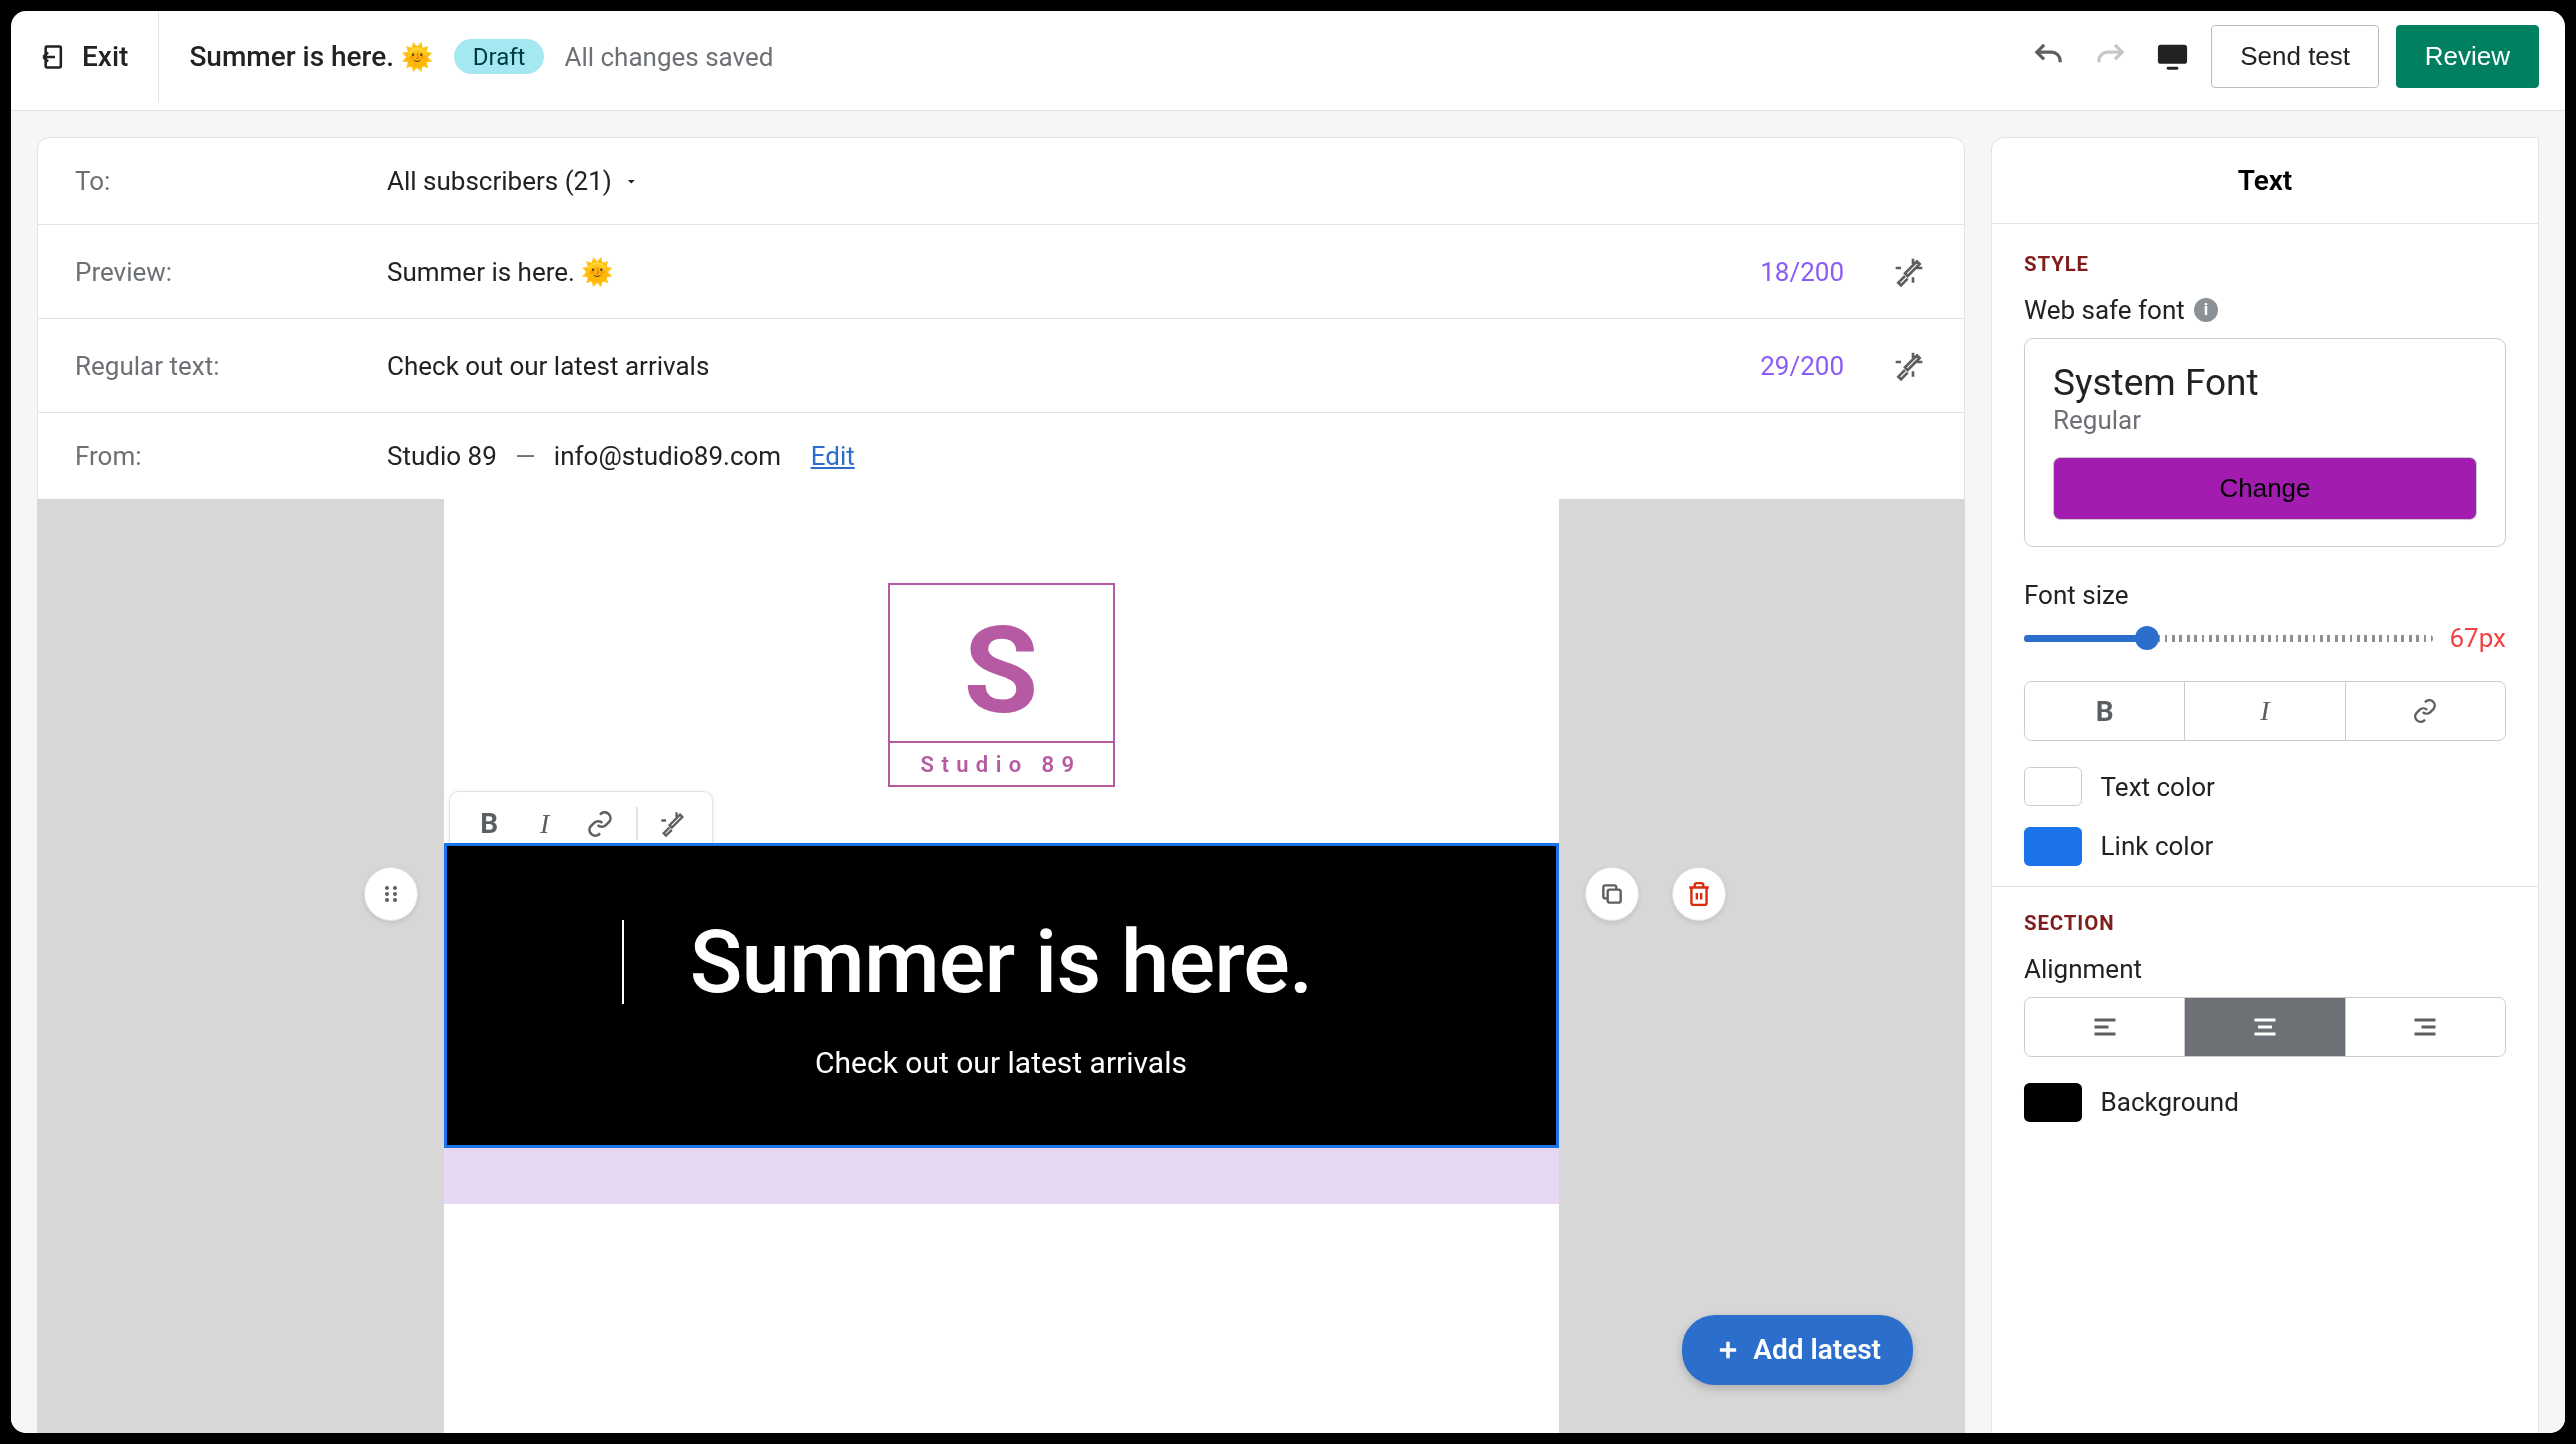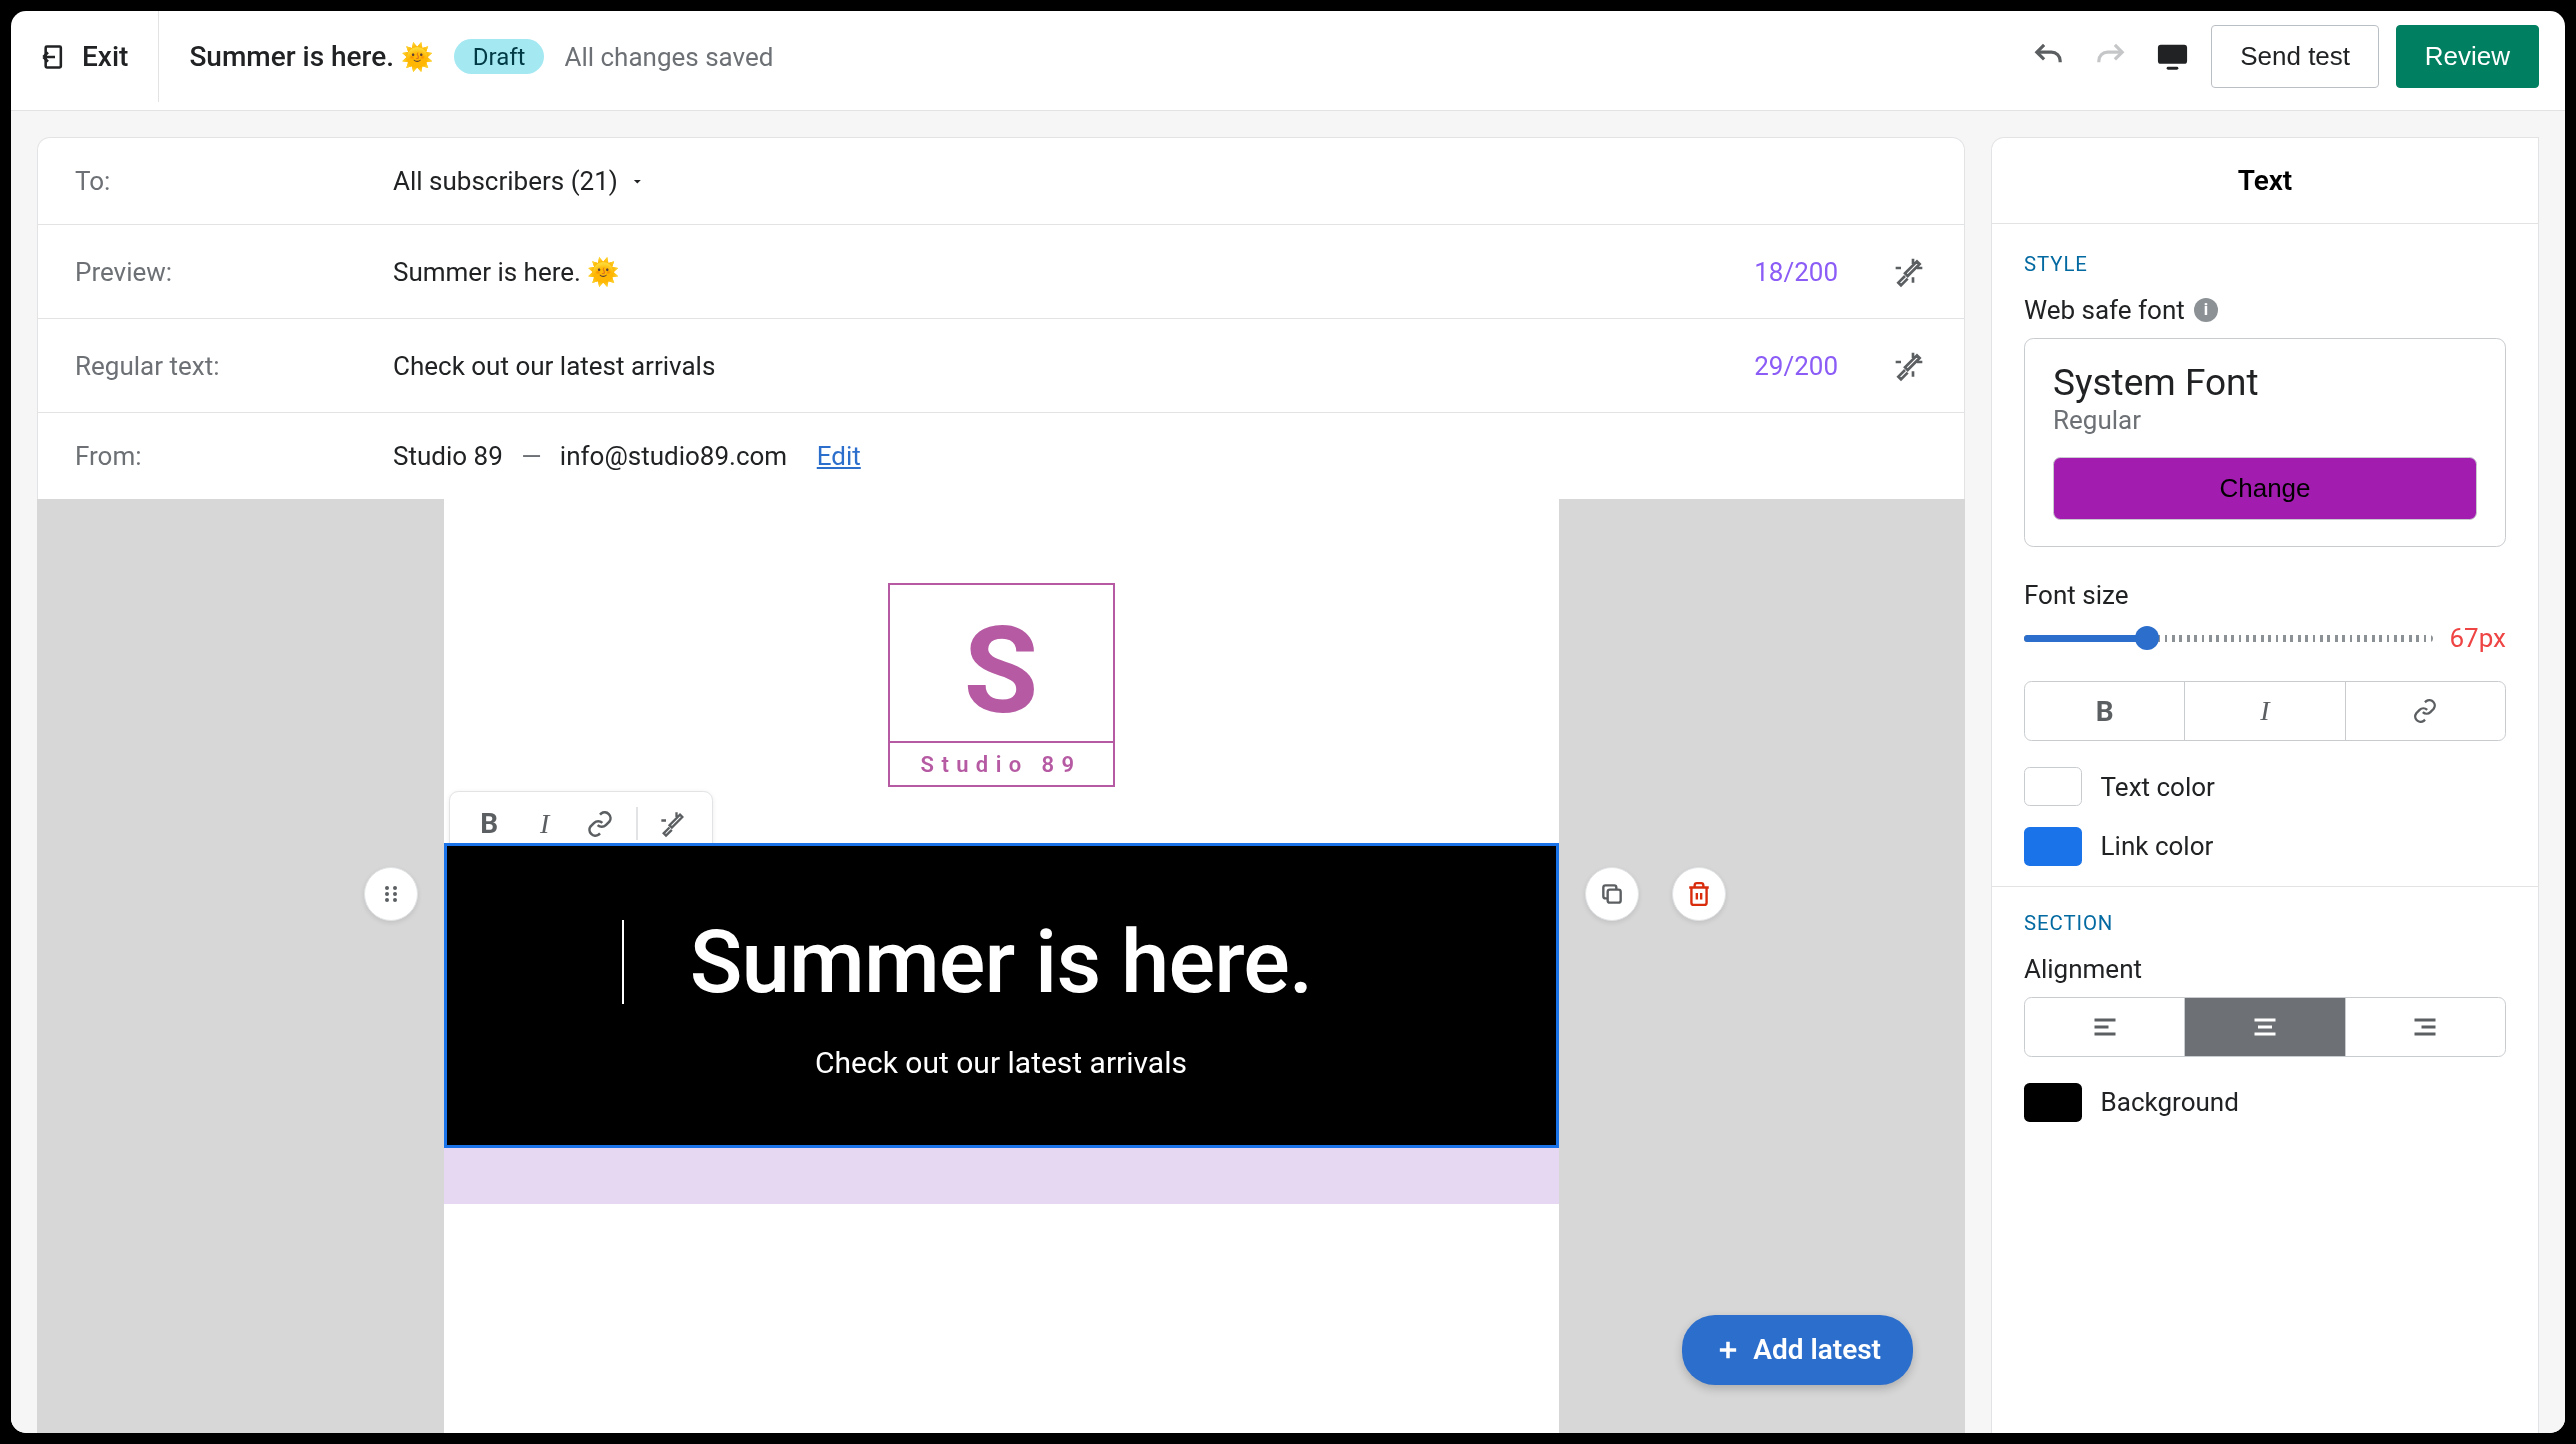--- a/index.html
+++ b/index.html
@@ -117,21 +117,21 @@
       border-radius: 13px 13px 0 0;
       border: 0.9px solid #e1e3e5;
       border-bottom: none;
       flex-shrink: 0;
     }
     .meta-row {
       display: flex;
       align-items: center;
       padding: 28px 37px;
       border-bottom: 0.9px solid #e1e3e5;
-      gap: 30px;
+      gap: 24px;
     }
     .meta-row:first-child { border-top-left-radius: 13px; border-top-right-radius: 13px; }
     .meta-label {
       width: 288px;
       font-size: 26px;
       color: #6d7175;
       flex-shrink: 0;
     }
     .meta-value {
       font-size: 26px;
@@ -297,22 +297,22 @@
     .sidebar-title {
       text-align:center;
       font-size:28px;
       font-weight:600;
       padding:26px 0;
       border-bottom:0.9px solid #e1e3e5;
     }
     .sidebar-body { padding: 28px 32px; overflow-y:auto; }
     .sec-label {
       font-size:20.4px;
-      font-weight:400;
-      color:#0369a1;
+      font-weight:700;
+      color:#7f1d1d;
       letter-spacing:0.9px;
       margin-bottom:18.6px;
     }
     .row-lbl {
       font-size:26px;
       color:#202223;
       display:flex; align-items:center; gap:9.3px;
       margin-bottom:13px;
     }
     .info-icon {

